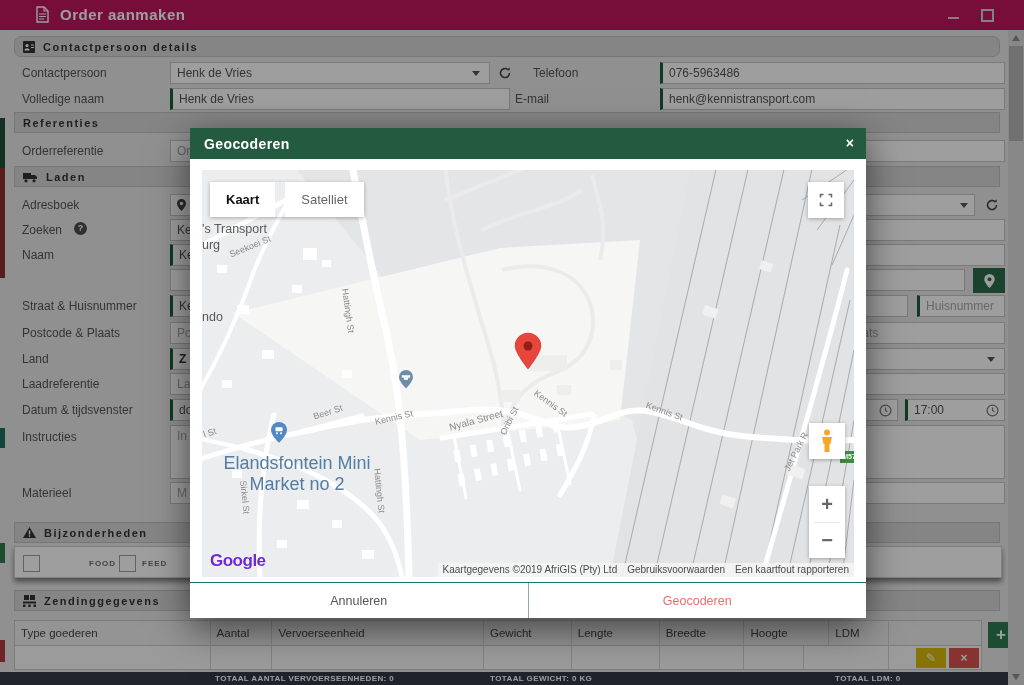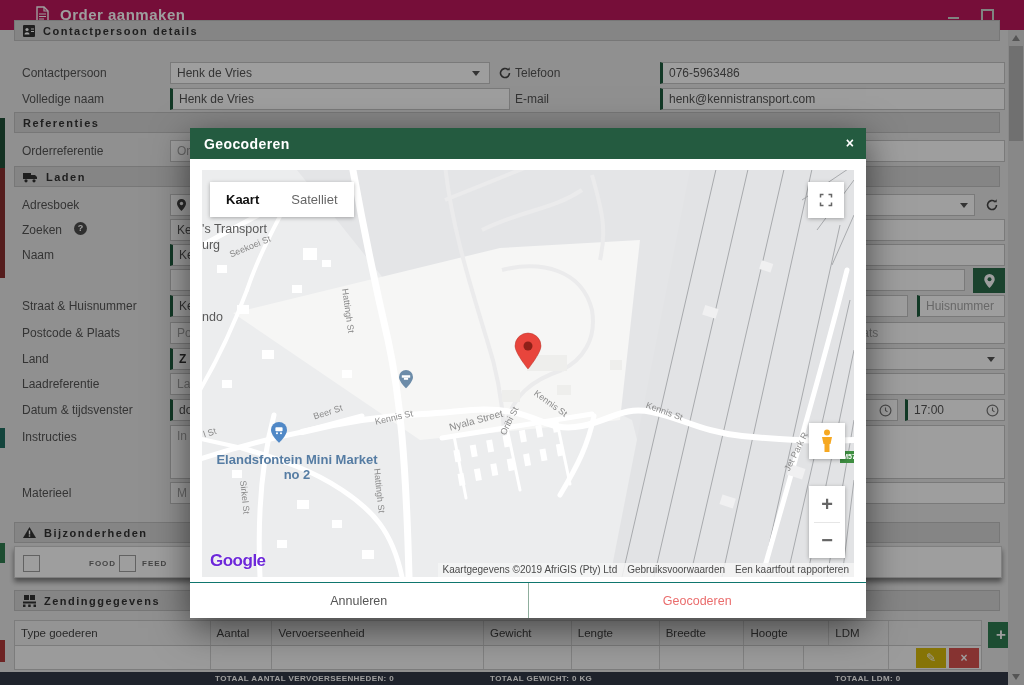--- a/index.html
+++ b/index.html
@@ -68,37 +68,37 @@
   .modal-close{position:absolute;right:12px;top:7px;color:#fff;font-size:14px;font-weight:bold;cursor:pointer;}
   .modal-ft{position:absolute;left:0;right:0;bottom:0;height:35px;border-top:1px solid #0f766e;display:flex;}
   .mbtn{flex:1;border:none;background:#fff;font-family:"Liberation Sans",sans-serif;font-size:12.5px;cursor:pointer;}
   .mbtn.cancel{color:#555;}
   .mbtn.confirm{color:#ea6d6d;border-left:1px solid #8fae9d;}
   
   .map{position:absolute;left:12px;top:42px;width:652px;height:407px;background:#ecedee;overflow:hidden;}
   .map svg.base{position:absolute;left:0;top:0;}
   .sl{position:absolute;font-size:9px;color:#8a8a8a;white-space:nowrap;transform-origin:left top;}
   .plc{font-size:12.5px;color:#595959;}
-  .maptype{position:absolute;left:8px;top:12px;display:flex;box-shadow:0 1px 4px rgba(0,0,0,.3);z-index:5;}
+  .maptype{position:absolute;left:8px;top:12px;display:flex;box-shadow:0 1px 4px rgba(0,0,0,.3);z-index:5;gap:10px;}
   .mt-btn{height:35px;background:#fff;border:none;padding:0 16px;font-family:"Liberation Sans",sans-serif;
     font-size:13px;color:#666;cursor:pointer;}
   .mt-btn.on{font-weight:bold;color:#111;}
   .fsq{position:absolute;right:10px;top:12px;width:36px;height:36px;background:#fff;border:none;
     box-shadow:0 1px 4px rgba(0,0,0,.3);cursor:pointer;z-index:5;display:flex;align-items:center;justify-content:center;}
   .pegman{position:absolute;right:9px;top:253px;width:36px;height:36px;background:#fff;
     box-shadow:0 1px 4px rgba(0,0,0,.3);z-index:5;display:flex;align-items:center;justify-content:center;cursor:pointer;}
   .mbadge{position:absolute;left:638px;top:281px;width:18px;height:12px;background:#3e8e41;color:#fff;
     font-size:7px;font-weight:bold;text-align:center;line-height:12px;z-index:4;}
   .zoomctl{position:absolute;right:9px;top:316px;width:36px;height:72px;background:#fff;
     box-shadow:0 1px 4px rgba(0,0,0,.3);z-index:5;}
   .zbtn{width:36px;height:36px;border:none;background:#fff;color:#666;font-size:20px;font-weight:bold;cursor:pointer;
     line-height:34px;text-align:center;padding:0;}
   .zdiv{position:absolute;left:5px;top:36px;width:26px;height:1px;background:#e6e6e6;}
-  .poi-lbl{position:absolute;left:10px;top:283px;width:170px;text-align:center;color:#557ca3;font-size:13px;
-    line-height:1.15;z-index:3;font-weight:bold;}
+  .poi-lbl{position:absolute;left:10px;top:283px;width:170px;text-align:center;color:#557ca3;font-size:18px;
+    line-height:1.15;z-index:3;}
   .glogo{position:absolute;left:8px;bottom:6px;font-size:17px;font-weight:bold;color:#6d28d9;
     text-shadow:0 0 2px #fff;letter-spacing:-.5px;z-index:4;}
   .attr{position:absolute;right:0;bottom:0;height:14px;display:flex;z-index:4;}
   .attr span{background:rgba(245,245,245,.85);font-size:10px;color:#4a4a4a;padding:1px 5px 0 5px;white-space:nowrap;}
   .attr .lnk{cursor:pointer;}
 </style>
 </head>
 <body>
 
 <div class="screen">
@@ -109,41 +109,41 @@
           <path d="M1 1h7l4 4v11H1z" fill="none" stroke="#fff" stroke-width="1.4"></path>
           <path d="M8 1v4h4" fill="none" stroke="#fff" stroke-width="1.2"></path>
           <path d="M3 8h7M3 10.5h7M3 13h5" stroke="#fff" stroke-width="1"></path>
         </svg>
     </span>
     <span class="title">Order aanmaken</span>
     <div class="win-min"></div>
     <div class="win-max"></div>
   </div>
 
-  <div class="secbar" style="top:20px;">
+  <div class="secbar" style="top:36px;border-radius:7px;">
     <svg width="12" height="12" viewBox="0 0 12 12">
         <rect x="0" y="0" width="12" height="12" rx="1" fill="#333"></rect>
         <circle cx="4" cy="4.5" r="1.6" fill="#fff"></circle>
         <path d="M1.5 9.5c0-1.5 1.2-2.3 2.5-2.3s2.5.8 2.5 2.3z" fill="#fff"></path>
         <path d="M8 4h3M8 6.5h3" stroke="#fff" stroke-width="1"></path>
       </svg>
     <span>Contactpersoon details</span>
   </div>
   <span class="lbl" style="left:22px;top:66px;">Contactpersoon</span>
   <div class="inp sel" style="left:170px;top:62px;width:320px;">
     <span>Henk de Vries</span>
   </div>
   <span class="caret" style="left:472px;top:71px;"></span>
   <span class="refresh" style="left:498px;top:66px;">
     <svg width="14" height="14" viewBox="0 0 14 14">
         <path d="M11.5 7a4.5 4.5 0 1 1-1.6-3.4" fill="none" stroke="#444" stroke-width="1.6"></path>
         <path d="M11.7 1.2v3h-3z" fill="#444"></path>
       </svg>
   </span>
-  <span class="lbl" style="left:515px;top:66px;">Telefoon</span>
+  <span class="lbl" style="left:533px;top:66px;">Telefoon</span>
   <input class="inp gl" style="left: 660px; top: 62px; width: 345px;" value="076-5963486">
   <span class="lbl" style="left:22px;top:92px;">Volledige naam</span>
   <input class="inp gl" style="left: 170px; top: 88px; width: 340px;" value="Henk de Vries">
   <span class="lbl" style="left:515px;top:92px;">E-mail</span>
   <input class="inp gl" style="left: 660px; top: 88px; width: 345px;" value="henk@kennistransport.com">
 
   <div class="secbar" style="top:112px;">
     <span>Referenties</span>
   </div>
   <span class="lbl" style="left:22px;top:144px;">Orderreferentie</span>

